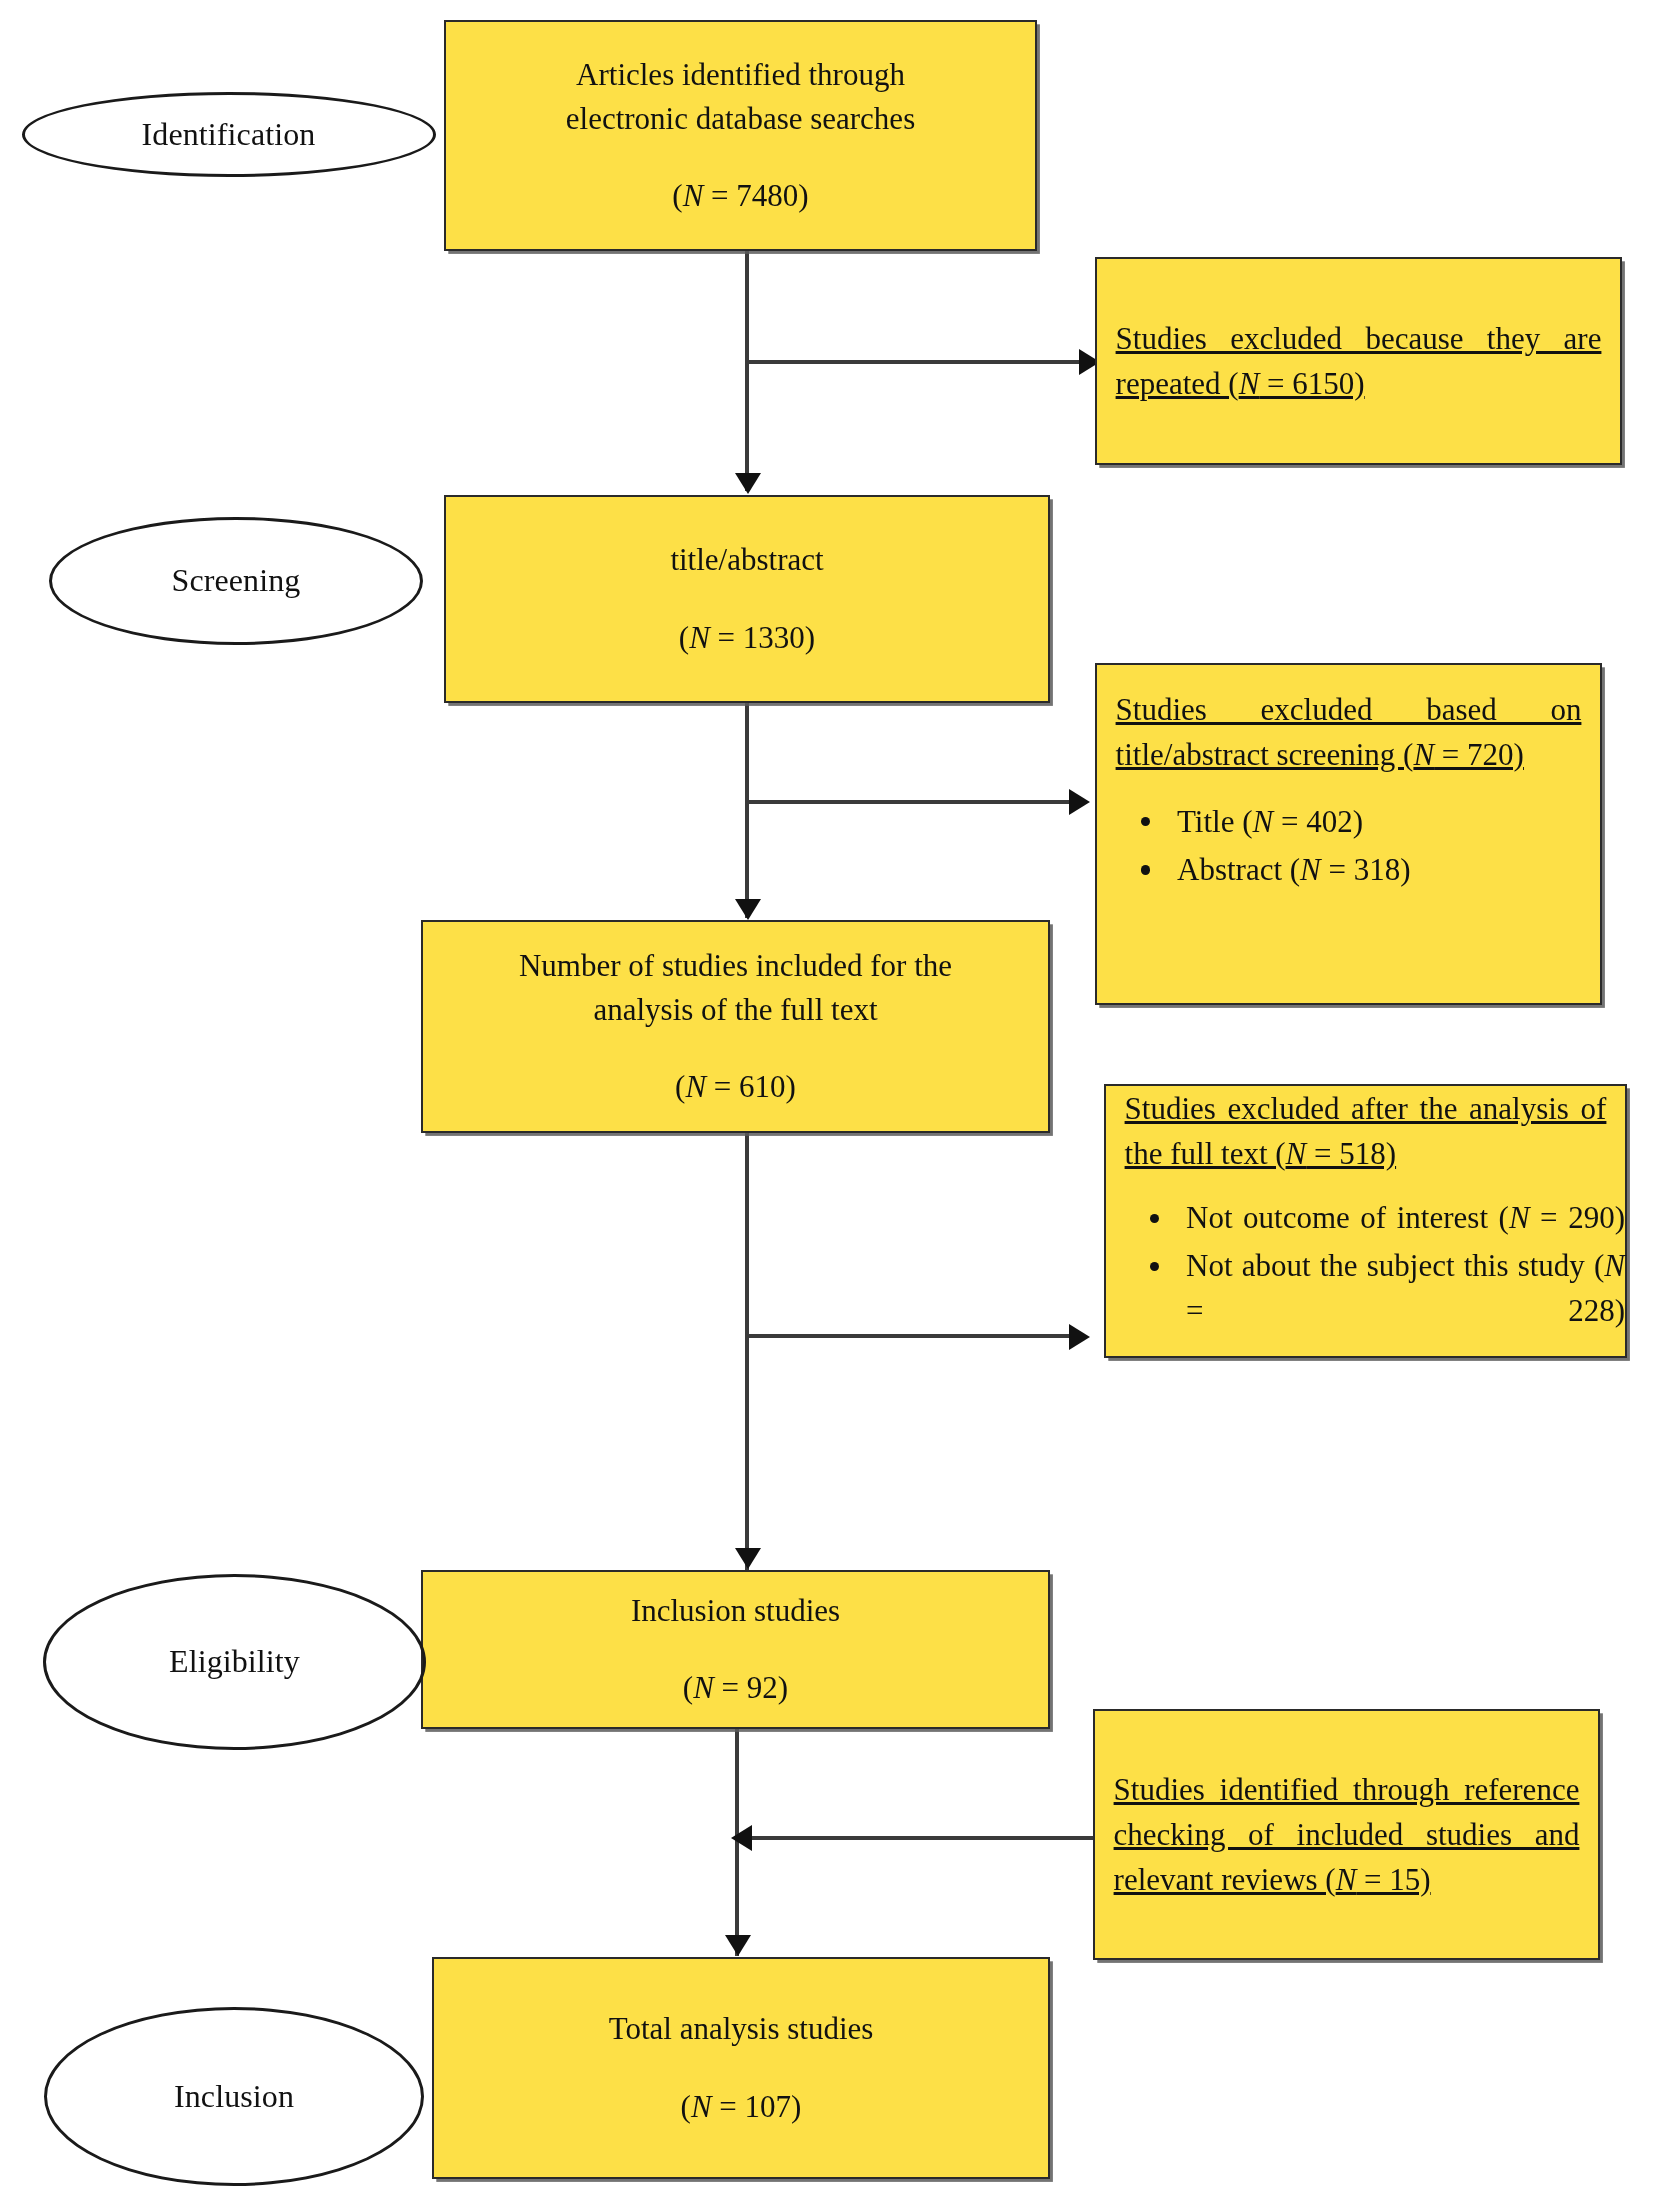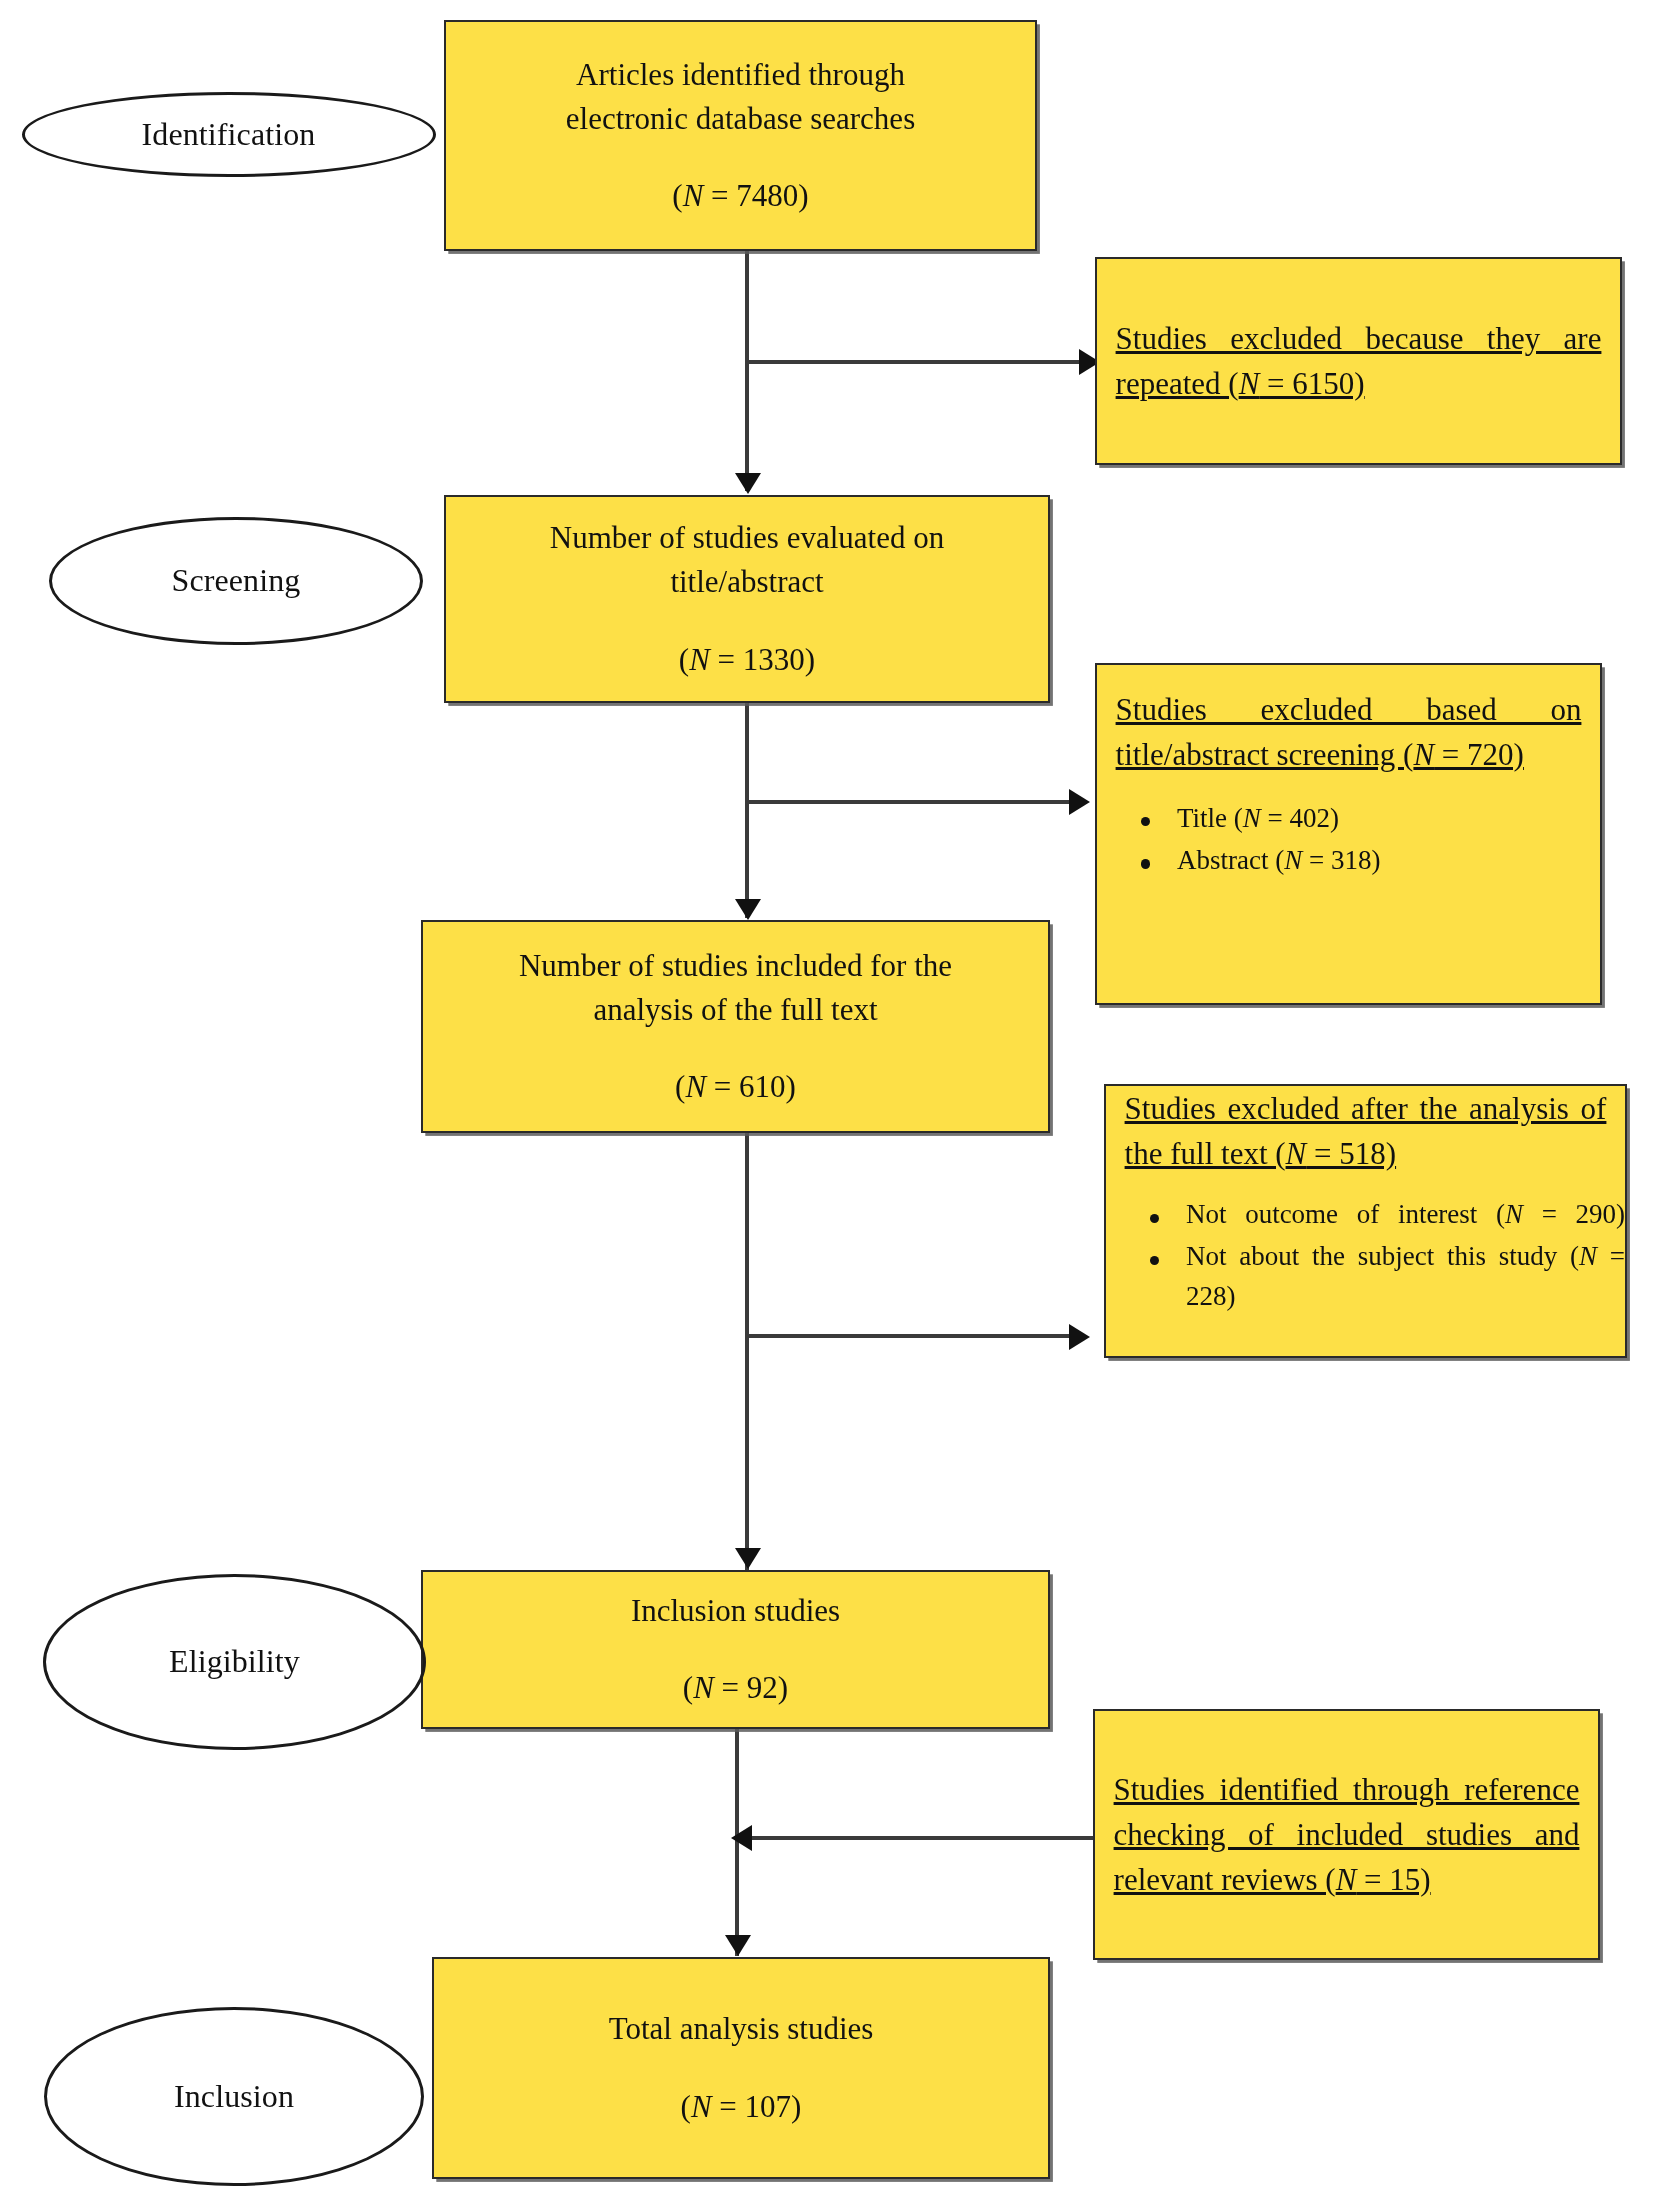--- a/index.html
+++ b/index.html
@@ -77,21 +77,21 @@
   }
   .para.lastjust { text-align-last: left; text-decoration: underline; }
 
   ul.bullets {
     margin: 21.5px 0 0 0;
     padding-left: 80px;
     list-style: none;
   }
   ul.bullets li {
     position: relative;
-    font-size: 27px;
+    font-size: 31px;
     line-height: 1.46;
     margin-bottom: 2.9px;
     text-align: justify;
     text-align-last: left;
     color: #111;
   }
   ul.bullets li::before {
     content: "";
     position: absolute;
     left: -36px;
@@ -189,21 +189,20 @@
   <div class="flow-box" style="left:444px; top:20px; width:593px; height:231px;">
     <div class="box-inner box-center">
       <div class="line">Articles identified through</div>
       <div class="line">electronic database searches</div>
       <div class="line gap-top nstat">(<i>N</i> = 7480)</div>
     </div>
   </div>
 
   <div class="flow-box" style="left:444px; top:495px; width:606px; height:208px;">
     <div class="box-inner box-center">
-      <div class="line">Number of studies evaluated on</div>
       <div class="line">title/abstract</div>
       <div class="line gap-top nstat">(<i>N</i> = 1330)</div>
     </div>
   </div>
 
   <div class="flow-box" style="left:421px; top:920px; width:629px; height:213px;">
     <div class="box-inner box-center">
       <div class="line">Number of studies included for the</div>
       <div class="line">analysis of the full text</div>
       <div class="line gap-top nstat">(<i>N</i> = 610)</div>

